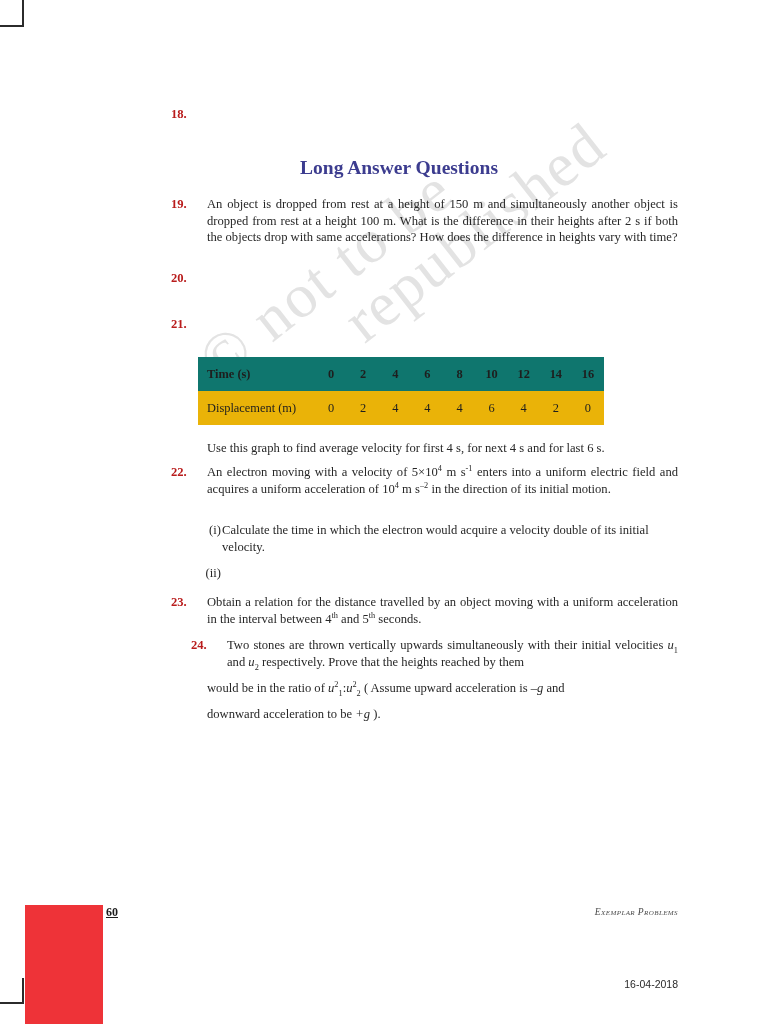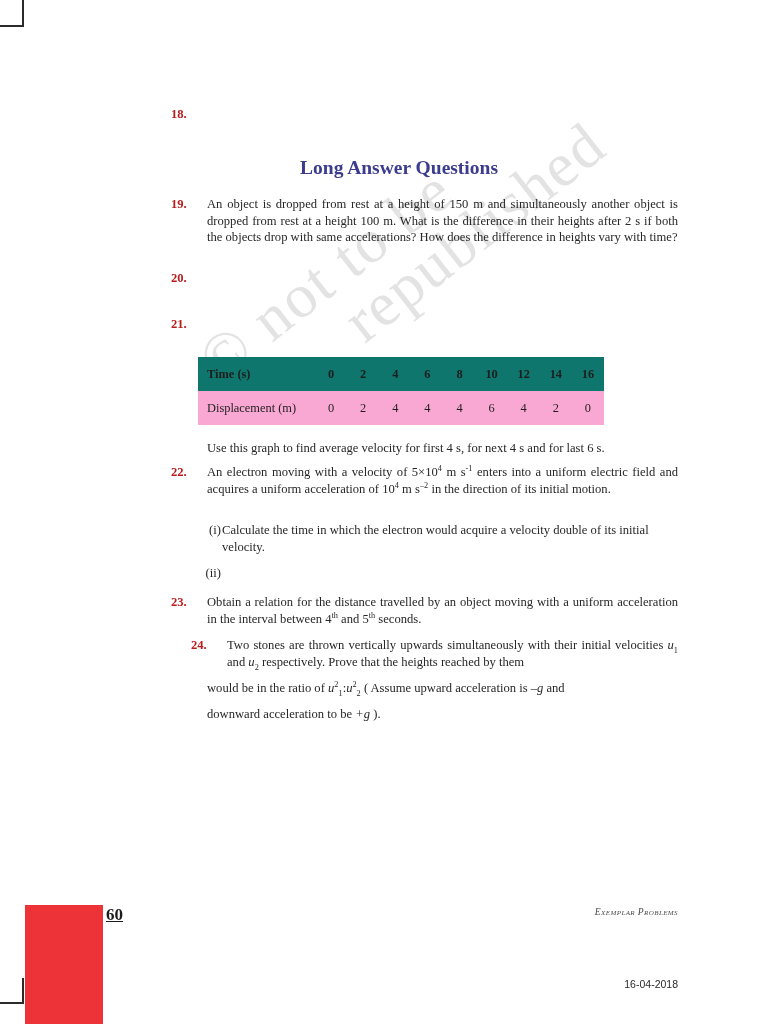--- a/index.html
+++ b/index.html
@@ -155,33 +155,33 @@
   }
   .datatable td {
     height: 34px;
     font-size: 12.4px;
     color: #1e1e1e;
     padding: 0;
     text-align: center;
     vertical-align: middle;
   }
   .row-time td { background: #0f766e; font-weight: bold; }
-  .row-disp td { background: #f9a8d4; }
+  .row-disp td { background: #eab308; }
   .lbl {
     text-align: left !important;
     padding-left: 9px !important;
     white-space: nowrap;
   }
 
   
   .page-number {
     position: absolute;
     left: 106px;
     top: 905px;
-    font-size: 17px;
+    font-size: 12px;
     font-weight: bold;
     color: #1c1c1c;
     z-index: 4;
     text-decoration: underline;
   }
   .book-title {
     position: absolute;
     right: 86px;
     top: 906px;
     font-size: 9.6px;

